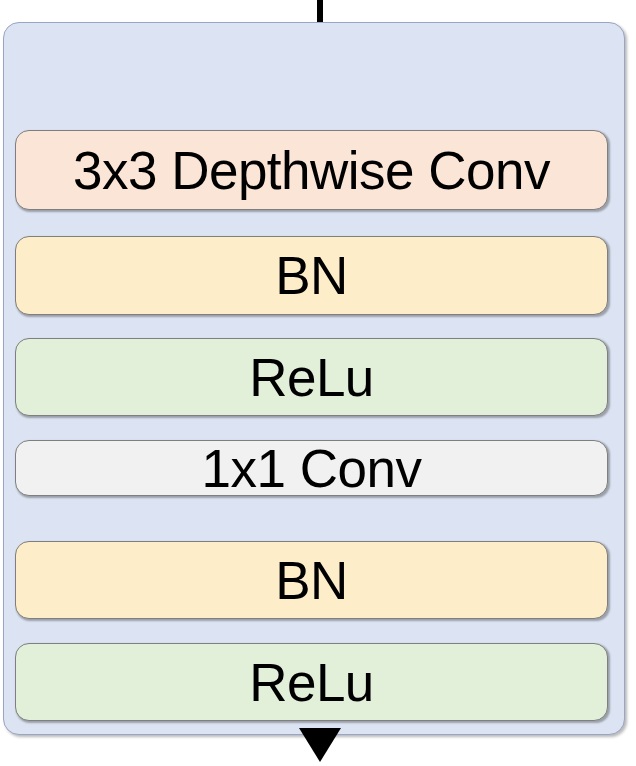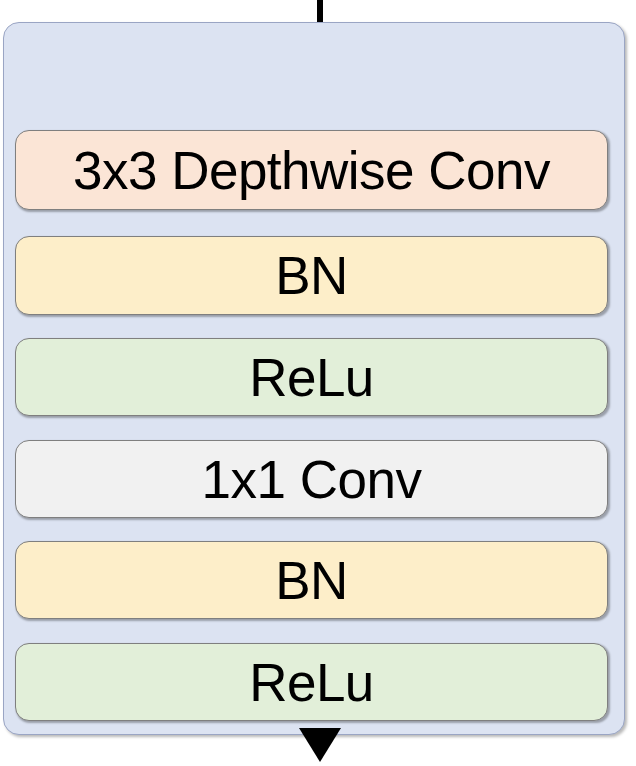--- a/index.html
+++ b/index.html
@@ -106,21 +106,21 @@
   </div>
 
   <div class="layer" style="top:236px;height:79px;background:#fdeec9;">
     <span class="layer-label">BN</span>
   </div>
 
   <div class="layer" style="top:338px;height:78px;background:#e2efd9;">
     <span class="layer-label">ReLu</span>
   </div>
 
-  <div class="layer" style="top:440px;height:78px;background:#f1f1f1;">
+  <div class="layer" style="top:440px;height:56px;background:#f1f1f1;">
     <span class="layer-label">1x1 Conv</span>
   </div>
 
   <div class="layer" style="top:541px;height:78px;background:#fdeec9;">
     <span class="layer-label">BN</span>
   </div>
 
   <div class="layer" style="top:643px;height:78px;background:#e2efd9;">
     <span class="layer-label">ReLu</span>
   </div>

